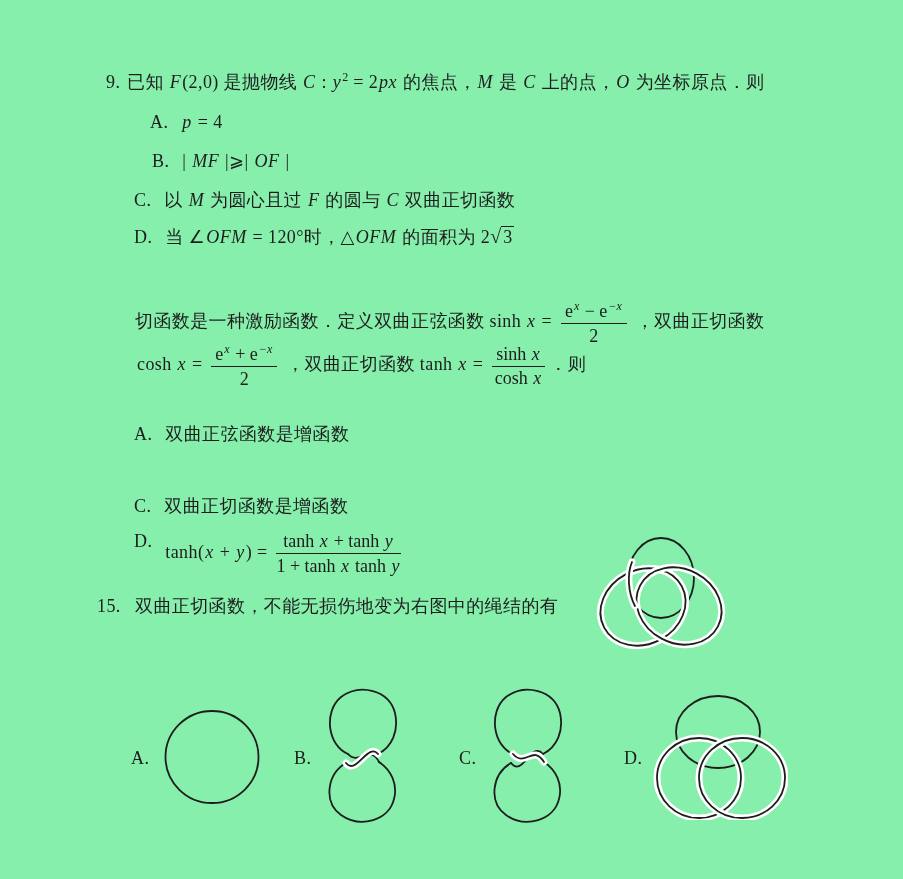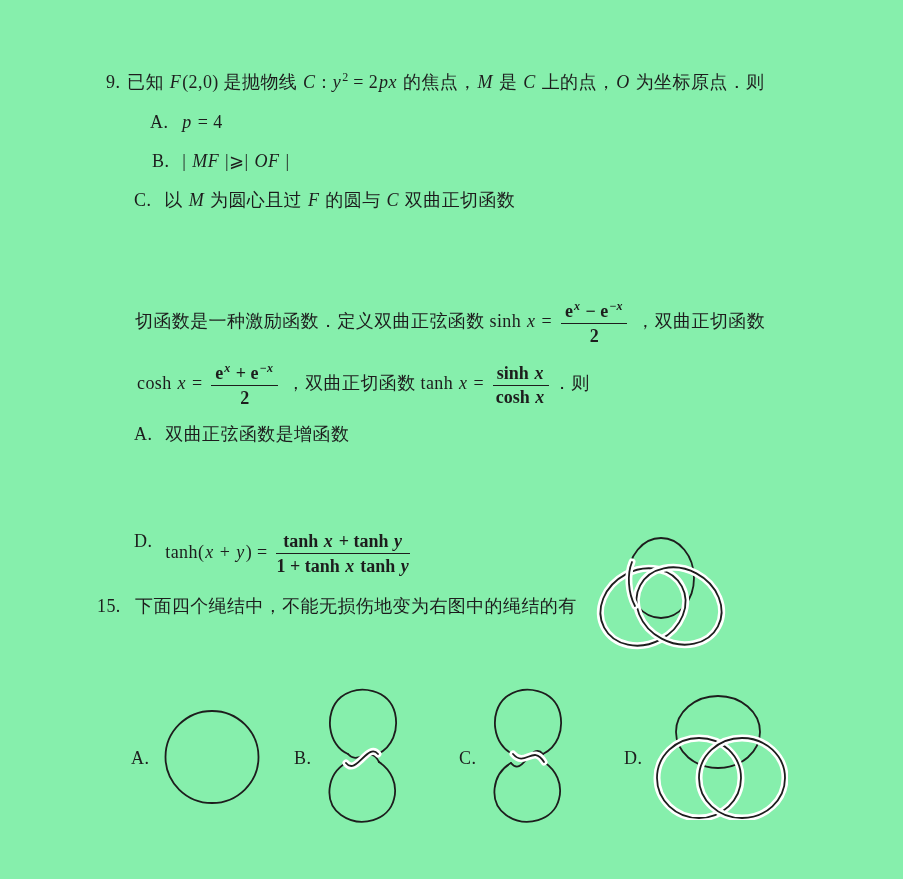--- a/index.html
+++ b/index.html
@@ -11,21 +11,21 @@
   }
   .line { position:absolute; white-space:nowrap; letter-spacing:0.4px; }
   .vcenter { display:flex; align-items:flex-start; }
   .qnum { display:inline-block; }
   .w21 { width:21px; }
   .w38 { width:38px; }
   .olab { display:inline-block; margin-right:13px; }
   .rich { letter-spacing:0.4px; }
   .mi { font-style:italic; letter-spacing:0.5px; padding:0 1px; }
   sup.sp { font-size:12px; letter-spacing:0; }
-  .frac { display:inline-block; vertical-align:middle; text-align:center; margin:0 4px; letter-spacing:0; line-height:1.15;font-weight:bold; }
+  .frac { display:inline-block; vertical-align:middle; text-align:center; margin:0 4px; letter-spacing:0; line-height:1.15; }
   .frac .num { display:block; border-bottom:1.4px solid #1d1d1d; padding:0 4px 1.5px; }
   .frac .den { display:block; padding-top:1.5px; }
   .sqrt { display:inline-flex; align-items:flex-start; letter-spacing:0; }
   .sqrt .rad { line-height:1.05; font-size:20px; }
   .sqrt .arg { border-top:1.4px solid #1d1d1d; line-height:1.2; padding:0 2px; }
   svg.knot { position:absolute; }
   svg.knot .ink  { fill:none; stroke:#1d1d1d; stroke-width:1.8; stroke-linecap:round; }
   svg.knot .halo { fill:none; stroke:#ffffff; stroke-width:7;   stroke-linecap:round; }
   .klab { position:absolute; letter-spacing:0.4px; }
 </style>
@@ -39,37 +39,46 @@
   </div>
   <div class="line" style="left:150px; top:112px;">
     <span class="olab">A.</span><span class="rich"><span class="mi">p</span><span class="rt"> = 4</span></span>
   </div>
   <div class="line" style="left:152px; top:150px;">
     <span class="olab">B.</span><span class="rich"><span class="rt">| </span><span class="mi">MF</span><span class="rt"> |⩾| </span><span class="mi">OF</span><span class="rt"> |</span></span>
   </div>
   <div class="line" style="left:134px; top:188px;">
     <span class="olab">C.</span><span class="rich"><span class="rt">以 </span><span class="mi">M</span><span class="rt"> 为圆心且过 </span><span class="mi">F</span><span class="rt"> 的圆与 </span><span class="mi">C</span><span class="rt"> 双曲正切函数</span></span>
   </div>
+  <div class="line" style="left:134px; top:225px;">
+    <span class="olab">D.</span><span class="rich"><span class="rt">当 ∠</span><span class="mi">OFM</span><span class="rt"> = 120°时，△</span><span class="mi">OFM</span><span class="rt"> 的面积为 2</span><span class="sqrt">
+          <span class="rad">√</span>
+          <span class="arg">3</span>
+        </span></span>
+  </div>
 
   <div class="line vcenter" style="left:135px; top:300px; height:44px;">
     <span class="rich"><span class="rt">切函数是一种激励函数．定义双曲正弦函数 sinh </span><span class="mi">x</span><span class="rt"> = </span><span class="frac"><span class="num"><span class="rt">e</span><sup class="sp mi">x</sup><span class="rt"> − e</span><sup class="sp mi">−x</sup></span><span class="den"><span class="rt">2</span></span></span><span class="rt"> ，双曲正切函数</span></span>
   </div>
-  <div class="line vcenter" style="left:137px; top:362px; height:44px;">
+  <div class="line vcenter" style="left:137px; top:343px; height:44px;">
     <span class="rich"><span class="rt">cosh </span><span class="mi">x</span><span class="rt"> = </span><span class="frac"><span class="num"><span class="rt">e</span><sup class="sp mi">x</sup><span class="rt"> + e</span><sup class="sp mi">−x</sup></span><span class="den"><span class="rt">2</span></span></span><span class="rt"> ，双曲正切函数 tanh </span><span class="mi">x</span><span class="rt"> = </span><span class="frac"><span class="num"><span class="rt">sinh </span><span class="mi">x</span></span><span class="den"><span class="rt">cosh </span><span class="mi">x</span></span></span><span class="rt">．则</span></span>
   </div>
   <div class="line" style="left:134px; top:422px;text-align:right;">
     <span class="olab">A.</span><span class="rich"><span class="rt">双曲正弦函数是增函数</span></span>
+  </div>
+  <div class="line" style="left:134px; top:494px;">
+    <span class="olab">C.</span><span class="rich"><span class="rt">双曲正切函数是增函数</span></span>
   </div>
   <div class="line vcenter" style="left:134px; top:531px; height:44px;">
     <span class="olab">D.</span>
       <span class="rich"><span class="rt">tanh(</span><span class="mi">x</span><span class="rt"> + </span><span class="mi">y</span><span class="rt">) = </span><span class="frac"><span class="num"><span class="rt">tanh </span><span class="mi">x</span><span class="rt"> + tanh </span><span class="mi">y</span></span><span class="den"><span class="rt">1 + tanh </span><span class="mi">x</span><span class="rt"> tanh </span><span class="mi">y</span></span></span></span>
   </div>
 
   <div class="line" style="left:97px; top:594px;">
-    <span class="qnum w38">15.</span><span class="rich"><span class="rt">下面四个绳结中，不能无损伤地变为右图中的绳结的有</span></span>
+    <span class="qnum w38">15.</span><span class="rich"><span class="rt">双曲正切函数，不能无损伤地变为右图中的绳结的有</span></span>
   </div>
 
   <svg class="knot" style="left:593px; top:523px;" width="140" height="140" viewBox="0 0 140 140">
     <ellipse class="ink" cx="68" cy="55" rx="33" ry="40"></ellipse>
     <g transform="rotate(-28 50 84)">
       <ellipse class="halo" cx="50" cy="84" rx="44" ry="37"></ellipse>
       <ellipse class="ink" cx="50" cy="84" rx="44" ry="37"></ellipse>
     </g>
     <g transform="rotate(28 86 83)">
       <ellipse class="halo" cx="86" cy="83" rx="44" ry="37"></ellipse>

